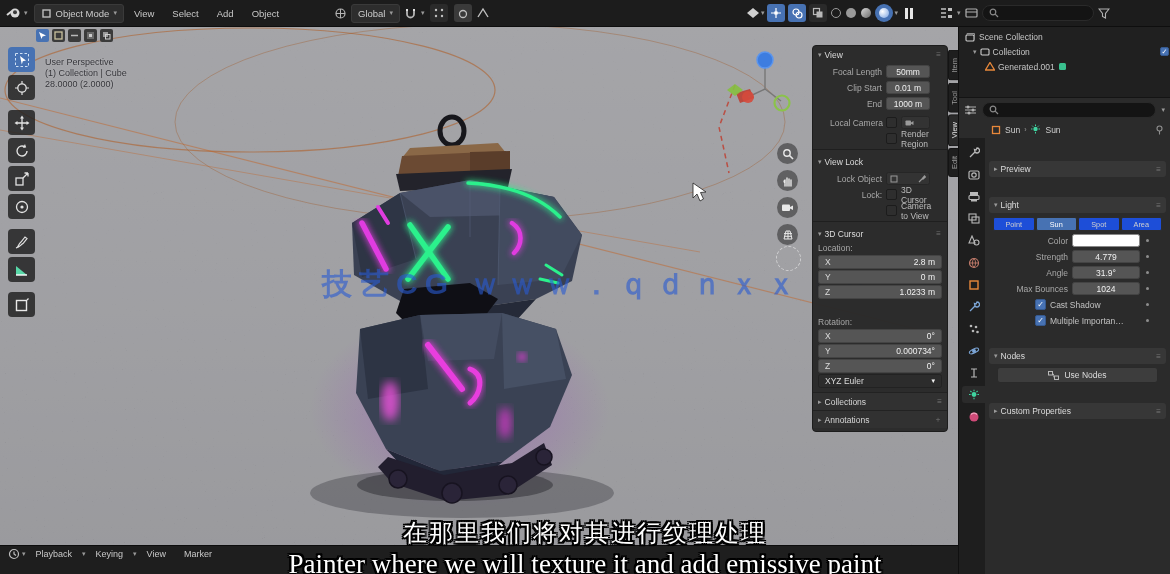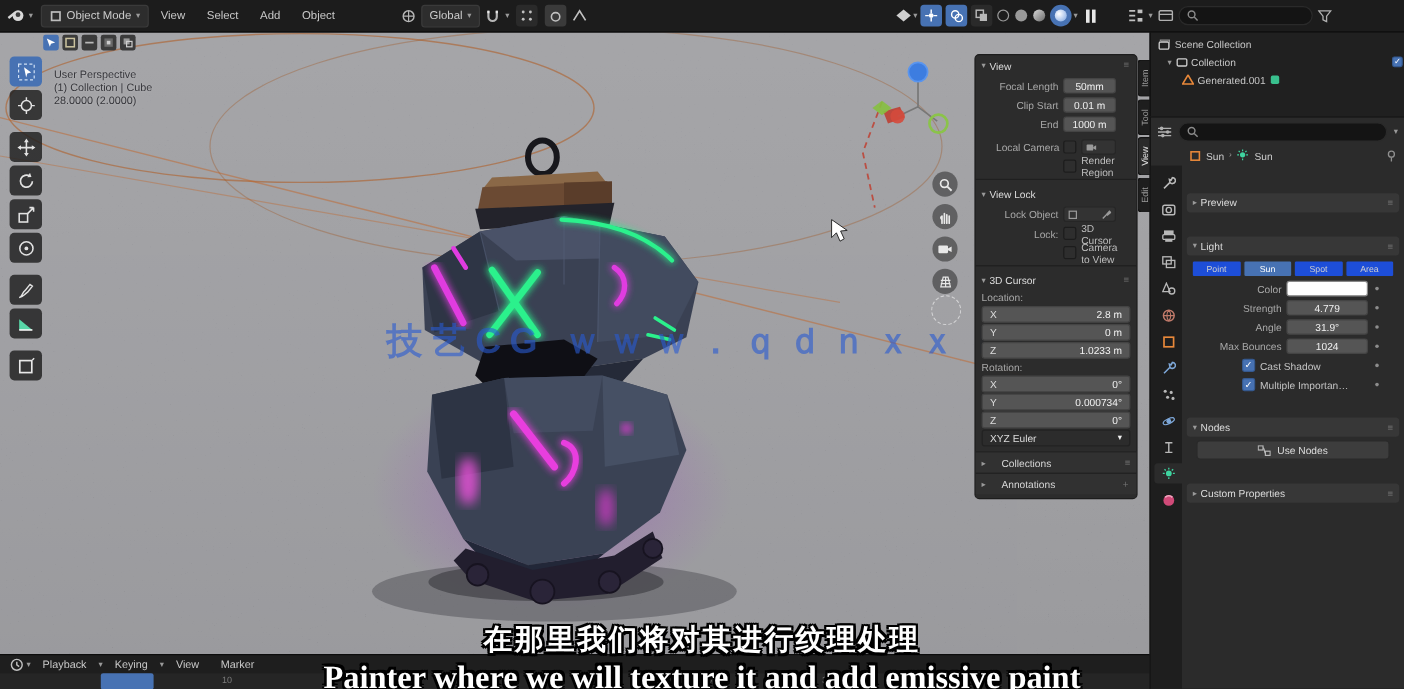--- a/index.html
+++ b/index.html
@@ -52,21 +52,21 @@
     justify-content:center;color:#f1f1f1;border:1px solid #444}
   .pfield{flex:1;height:13px;background:#333;border-radius:2.5px;border:1px solid #262626;display:flex;align-items:center;padding:0 3px;gap:3px}
   .cb{width:11px;height:11px;border-radius:2px;background:#2e2e2e;border:1px solid #1c1c1c;flex:none;
     color:#fff;font-size:8px;line-height:9px;text-align:center}
   .cb.on{background:#4772b3;border-color:#35598f}
   .cb.on::after{content:"✓"}
   .axis{display:flex;align-items:center;height:14px;margin:1px 5px;padding:0 6px;background:#555;
     border-radius:2.5px;border:1px solid #444;color:#ddd}
   .axis .v{margin-left:auto;color:#f2f2f2}
   .subsec{padding:1px 5px;color:#a8a8a8}
-  .collrow{display:flex;align-items:center;gap:13px;height:18px;background:#313131;
+  .collrow{display:flex;align-items:center;gap:3px;height:18px;background:#313131;
     border-top:1px solid #222;padding:0 5px;color:#d6d6d6}
   .collrow .grip{margin-left:auto;color:#777;font-size:8px}
   #ntabs{position:absolute;left:948px;top:50px;z-index:5;display:flex;flex-direction:column;gap:2px}
   .ntab{writing-mode:vertical-rl;transform:rotate(180deg);font-size:7.5px;color:#9a9a9a;
     background:#1e1e1e;border:1px solid #141414;border-left:none;border-radius:0 3px 3px 0;
     padding:7px 1px;text-align:center}
   .ntab.active{background:#2a2a2a;color:#e0e0e0}
   
   #outliner{position:absolute;left:958px;top:27px;width:244px;height:70px;background:#202020;
     z-index:5;font-size:8.5px;color:#c6c6c6;padding-top:2px;border-left:1px solid #101010}
@@ -94,21 +94,21 @@
   .bigbtn{margin:3px 8px;height:16px;background:#3d3d3d;border:1px solid #2a2a2a;border-radius:3px;
     display:flex;align-items:center;justify-content:center;gap:5px;color:#ddd}
   
   #timeline{position:absolute;left:0;top:545px;width:958px;height:29px;background:#1e1e1e;
     border-top:1px solid #0d0d0d;z-index:4;font-size:9px;color:#c8c8c8}
   #tl-header{display:flex;align-items:center;height:15px;gap:2px;padding-left:8px}
   #tl-ruler{position:relative;height:14px;background:#252525}
   .tick{position:absolute;top:1px;font-size:7.5px;color:#7c7c7c}
   #playhead{position:absolute;left:84px;top:0px;width:44px;height:14px;background:#4772b3;border-radius:2px}
   
-  .sub{position:absolute;left:0;right:0;text-align:center;color:#fff;z-index:10;font-weight:700;
+  .sub{position:absolute;left:0;right:0;text-align:center;color:#fff;z-index:10;font-weight:400;
     text-shadow:-2px -2px 0 #000,2px -2px 0 #000,-2px 2px 0 #000,2px 2px 0 #000,0 -2px 0 #000,0 2px 0 #000,-2px 0 0 #000,2px 0 0 #000}
   #sub-zh{top:517px;font-size:24px;letter-spacing:2px}
   #sub-en{top:549px;font-family:"Liberation Serif",serif;font-size:27px}
   svg{display:block}
   .icn{flex:none}
 </style>
 </head>
 <body>
 
 <div id="header">
@@ -533,21 +533,21 @@
     <span class="v">2.8 m</span>
   </div>
   <div class="axis">
     <span>Y</span>
     <span class="v">0 m</span>
   </div>
   <div class="axis">
     <span>Z</span>
     <span class="v">1.0233 m</span>
   </div>
-  <div class="subsec" style="margin-top:1px">Rotation:</div>
+  <div class="subsec" style="margin-top:17px">Rotation:</div>
   <div class="axis">
     <span>X</span>
     <span class="v">0°</span>
   </div>
   <div class="axis">
     <span>Y</span>
     <span class="v">0.000734°</span>
   </div>
   <div class="axis">
     <span>Z</span>
@@ -815,25 +815,16 @@
         <path d="M6,3.5 V6 L8,7.5" fill="none" stroke="#c0c0c0" stroke-width="1.2"></path>
     </svg>
     <span class="caret">▾</span>
     <span class="menu">Playback</span>
     <span class="caret">▾</span>
     <span class="menu">Keying</span>
     <span class="caret">▾</span>
     <span class="menu">View</span>
     <span class="menu">Marker</span>
   </div>
-  <div id="tl-ruler">
-    <div id="playhead"></div>
-    <span class="tick" style="left:185px">10</span>
-    <span class="tick" style="left:285px">15</span>
-    <span class="tick" style="left:385px">20</span>
-    <span class="tick" style="left:485px">25</span>
-    <span class="tick" style="left:585px">30</span>
-    <span class="tick" style="left:685px">35</span>
-  </div>
 </div>
 
 <div id="sub-zh" class="sub">在那里我们将对其进行纹理处理</div>
 <div id="sub-en" class="sub">Painter where we will texture it and add emissive paint</div>
 
 </body></html>

